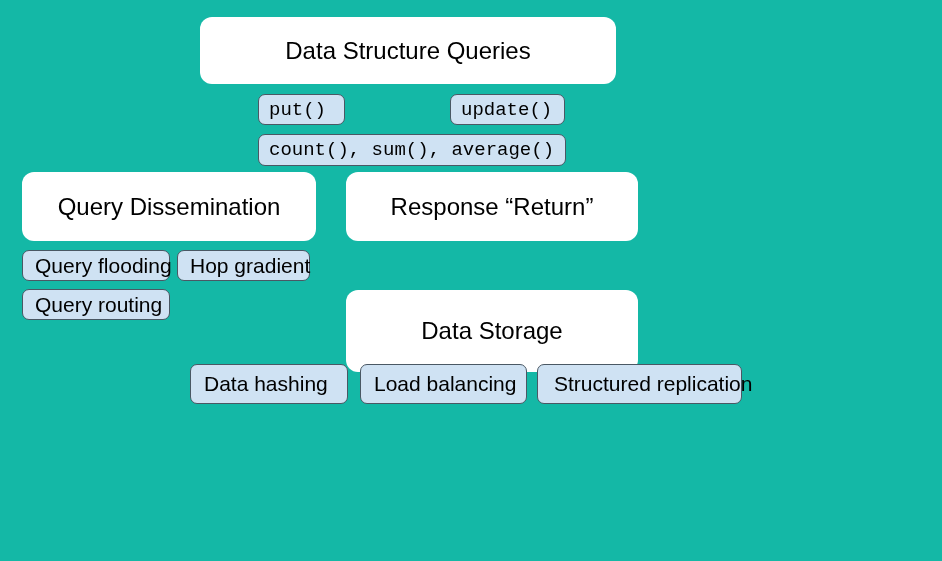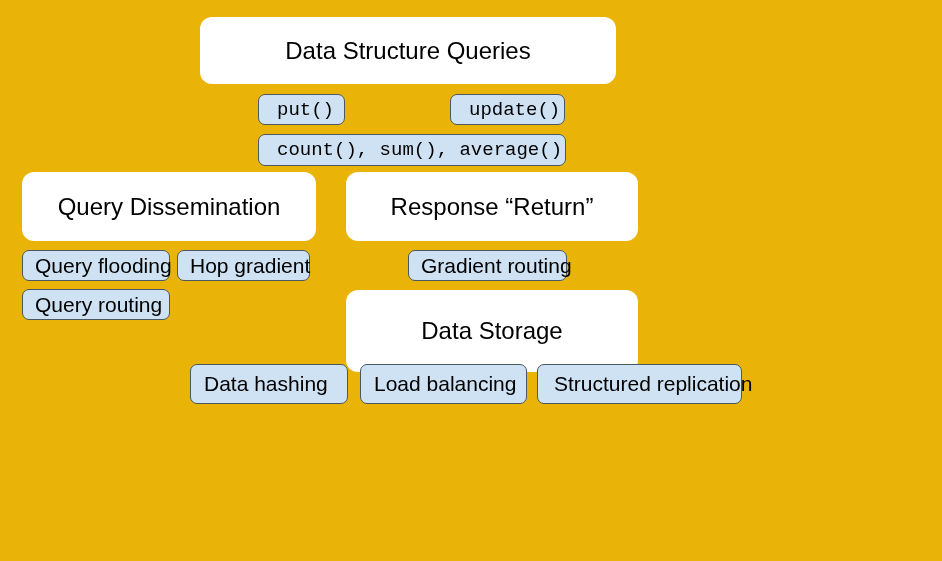--- a/index.html
+++ b/index.html
@@ -4,21 +4,21 @@
 <style>
   html, body {
     margin: 0;
     padding: 0;
     background: #000000;
   }
   #canvas {
     position: relative;
     width: 942px;
     height: 561px;
-    background: #eab308;
+    background: #14b8a6;
     overflow: hidden;
     font-family: "Liberation Sans", sans-serif;
     color: #000000;
   }
   .card {
     position: absolute;
     background: #ffffff;
     border-radius: 12px;
     display: flex;
     align-items: center;
@@ -36,21 +36,21 @@
     align-items: center;
     justify-content: flex-start;
     padding-left: 12px;
     font-size: 21px;
     color: #000000;
     white-space: nowrap;
   }
   .chip.mono {
     font-family: "Liberation Mono", "DejaVu Sans Mono", monospace;
     font-size: 19px;
-    padding-left: 18px;
+    padding-left: 10px;
   }
   
   #card-dsq  { left: 200px; top: 17px;  width: 416px; height: 67px; }
   #card-qd   { left: 22px;  top: 172px; width: 294px; height: 69px; }
   #card-rr   { left: 346px; top: 172px; width: 292px; height: 69px; }
   #card-ds   { left: 346px; top: 290px; width: 292px; height: 82px; }
   
   #chip-put    { left: 258px; top: 94px;  width: 87px;  height: 31px; }
   #chip-get    { left: 354px; top: 94px;  width: 87px;  height: 31px; }
   #chip-update { left: 450px; top: 94px;  width: 115px; height: 31px; }
@@ -77,21 +77,20 @@
   <div class="chip mono" id="chip-agg">count(), sum(), average()</div>
 
   <div class="card" id="card-qd">Query Dissemination</div>
 
   <div class="chip" id="chip-query-flooding">Query flooding</div>
   <div class="chip" id="chip-hop-gradient">Hop gradient</div>
   <div class="chip" id="chip-query-routing">Query routing</div>
 
   <div class="card" id="card-rr">Response “Return”</div>
 
-  <div class="chip" id="chip-gradient-routing">Gradient routing</div>
 
   <div class="card" id="card-ds">Data Storage</div>
 
   <div class="chip" id="chip-data-hashing">Data hashing</div>
   <div class="chip" id="chip-load-balancing">Load balancing</div>
   <div class="chip" id="chip-structured-replication">Structured replication</div>
 
 </div>
 
 </body></html>

